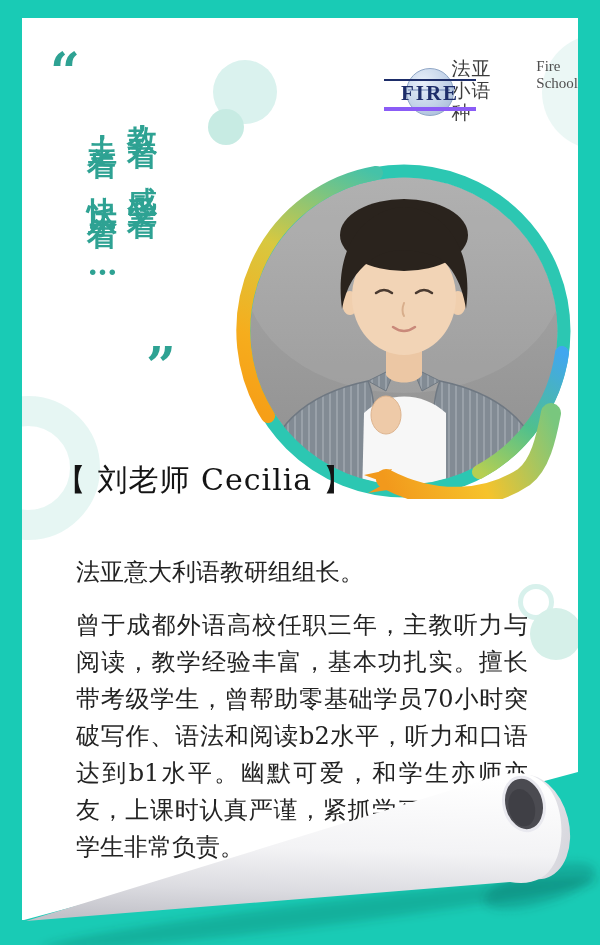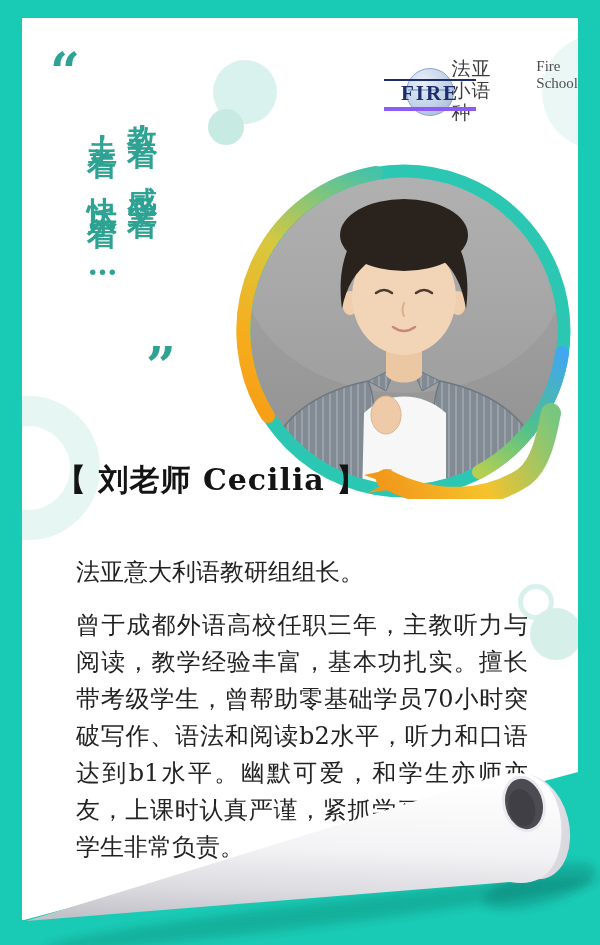--- a/index.html
+++ b/index.html
@@ -47,21 +47,21 @@
   .v-col{
     position:absolute;writing-mode:vertical-rl;text-orientation:upright;
     font-size:30px;color:#2ea293;letter-spacing:10px;line-height:1.1;font-weight:bold;
   }
   .v-col-right{left:104px;top:84px;}
   .v-col-left{left:64px;top:94px;}
   
   .photo{position:absolute;left:214px;top:145px;width:336px;height:336px;}
   
   .title{
-    position:absolute;left:34px;top:442px;font-size:30px;font-weight:bold;color:#141414;
+    position:absolute;left:34px;top:442px;font-size:30px;font-weight:normal;color:#141414;
     letter-spacing:1px;font-family:"DejaVu Serif", serif;
   }
   .bio{
     position:absolute;left:38px;top:520px;width:484px;
     font-size:24px;line-height:37px;color:#232323;text-align:justify;
   }
   .bio p{margin:16px;}
   
   .curl{position:absolute;left:0;top:0;width:600px;height:945px;pointer-events:none;}
 </style>

